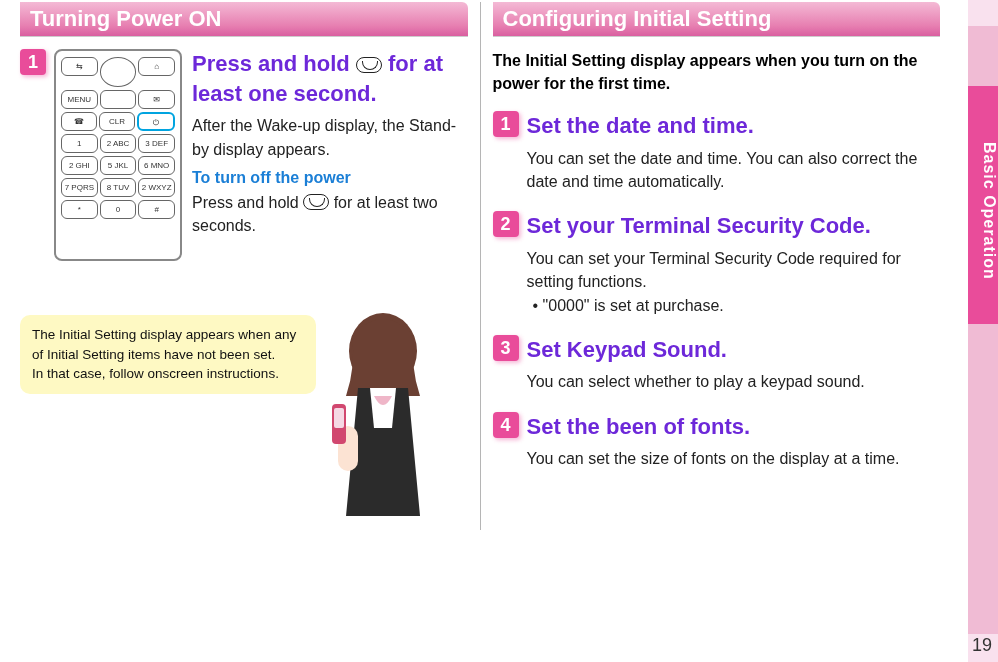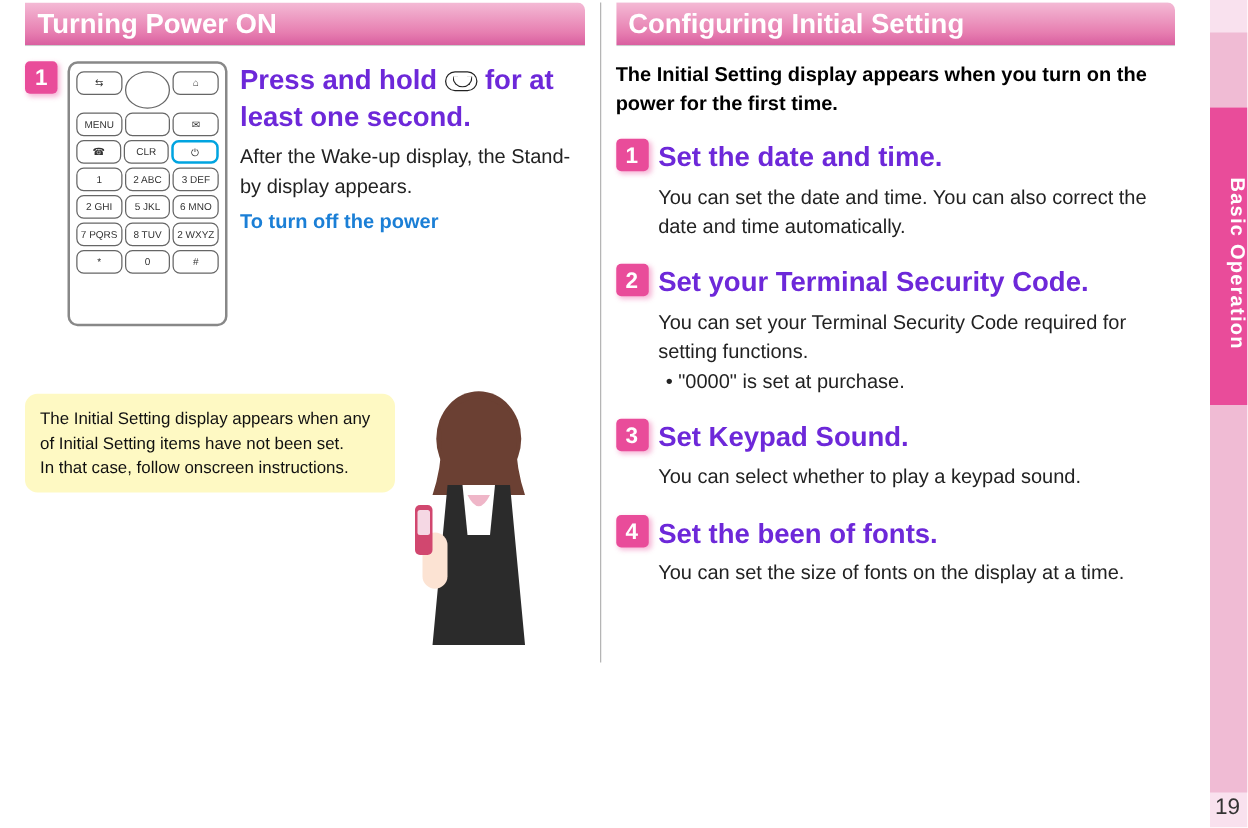--- a/index.html
+++ b/index.html
@@ -223,20 +223,25 @@
       </div>
 
       <div class="step-body">
         <div class="step-head">
           <span>Press and hold </span>
           <span class="power-icon"></span>
           <span> for at least one second.</span>
         </div>
         <div class="step-text">After the Wake-up display, the Stand-by display appears.</div>
         <div class="subhead">To turn off the power</div>
+        <div class="step-text">
+          <span>Press and hold </span>
+          <span class="power-icon"></span>
+          <span> for at least two seconds.</span>
+        </div>
       </div>
     </div>
 
     <div class="bubble" style="white-space: pre-line;">The Initial Setting display appears when any of Initial Setting items have not been set.
 In that case, follow onscreen instructions.</div>
 
     <svg class="character" viewBox="0 0 150 230">
       <ellipse cx="75" cy="55" rx="34" ry="38" fill="#6b4033"></ellipse>
       <circle cx="75" cy="58" r="26" fill="#fce3d3"></circle>
       <circle cx="66" cy="56" r="3" fill="#3a2418"></circle>

